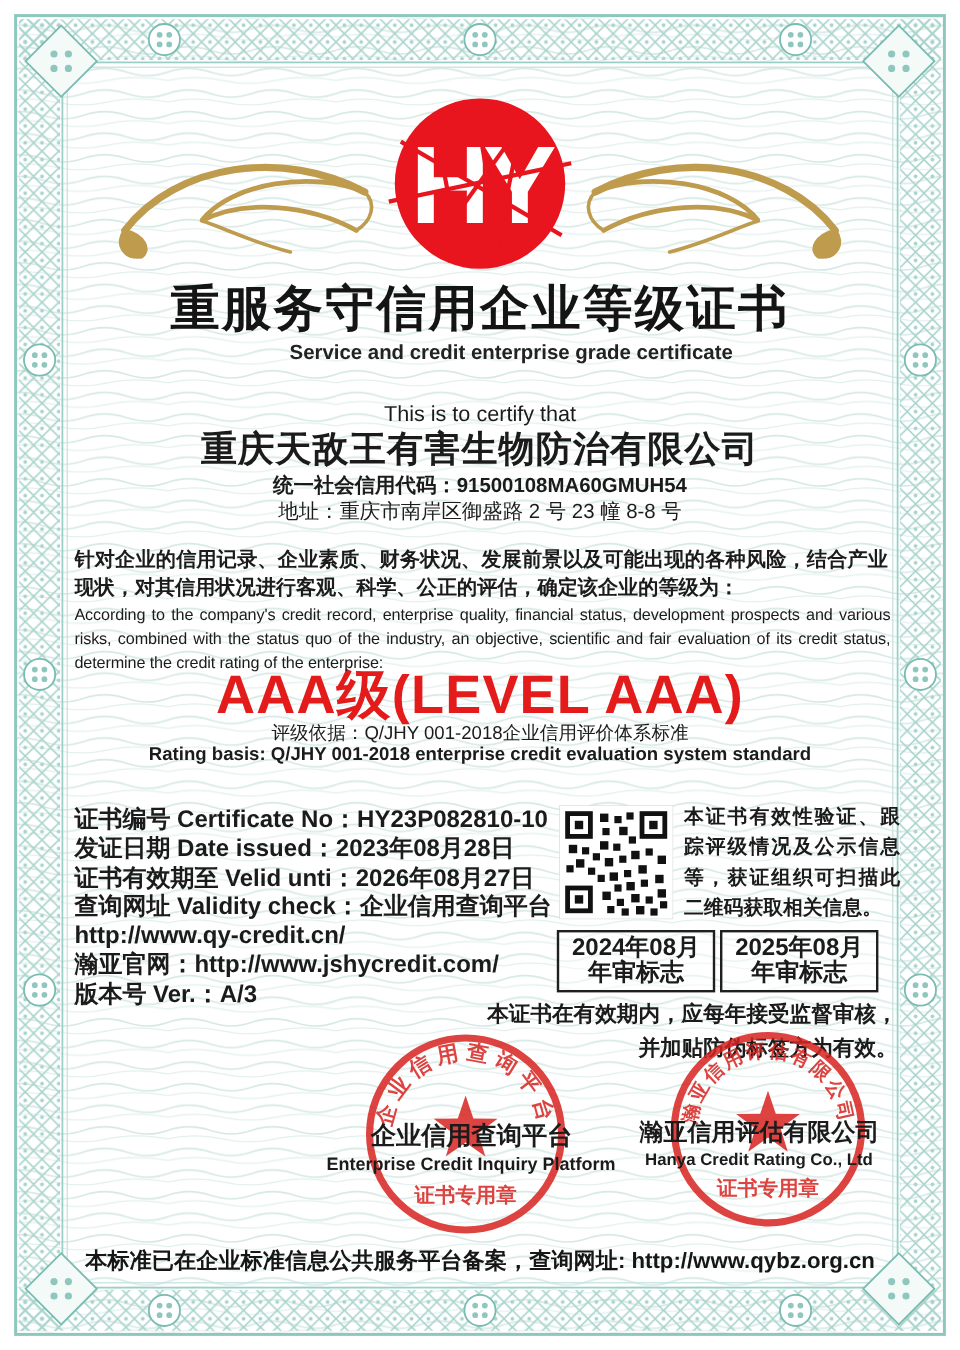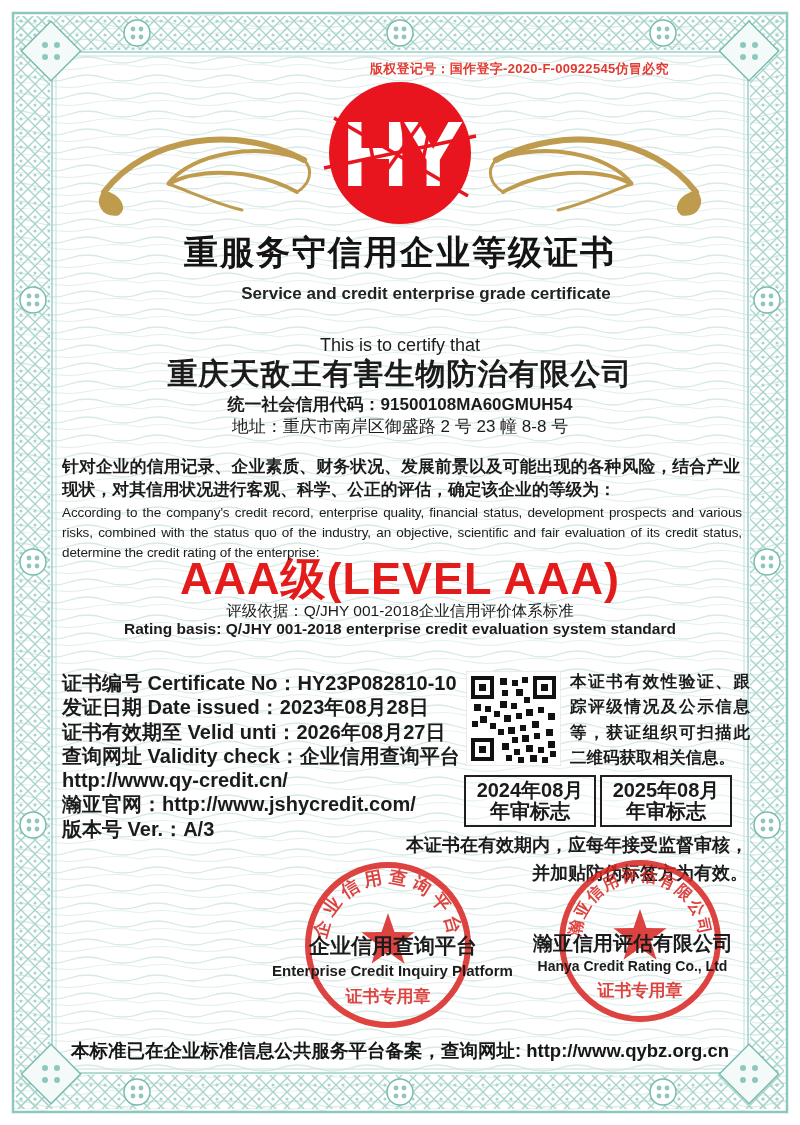--- a/index.html
+++ b/index.html
@@ -1,21 +1,21 @@
 <!DOCTYPE html>
 <html><head>
 <meta charset="utf-8">
 <style>
   html,body{margin:0;padding:0;background:#ffffff;}
   .page{position:relative;width:800px;height:1125px;background:#ffffff;overflow:hidden;
         font-family:"Liberation Sans",sans-serif;color:#1b1b1b;}
   .abs{position:absolute;}
   svg{display:block;}
   .copyright{top:60px;left:370px;font-size:13px;font-weight:600;color:#e23a31;letter-spacing:.3px;}
-  .cert-title{top:230px;left:0;width:800px;text-align:center;font-size:34px;font-weight:700;
+  .cert-title{top:230px;left:0;width:800px;text-align:center;font-size:41px;font-weight:700;
               letter-spacing:2px;color:#141414;}
   .cert-subtitle{top:284px;left:0;width:800px;text-align:center;font-size:17px;font-weight:600;color:#222;padding-left:26px;}
   .certify-zh{top:312px;left:0;width:800px;text-align:center;font-size:19px;font-weight:600;}
   .certify-en{top:335px;left:0;width:800px;text-align:center;font-size:18px;font-weight:500;}
   .company{top:354px;left:0;width:800px;text-align:center;font-size:30px;font-weight:800;letter-spacing:1px;}
   .code-line{top:393px;left:0;width:800px;text-align:center;font-size:17px;font-weight:700;}
   .addr-line{top:415px;left:0;width:800px;text-align:center;font-size:17px;font-weight:400;}
   .para-zh{top:455px;left:62px;width:678px;height:48px;overflow:hidden;font-size:16.8px;
            line-height:23px;font-weight:700;text-align:justify;}
   .para-en{top:503px;left:62px;width:680px;height:62px;overflow:hidden;font-size:13.5px;
@@ -149,21 +149,20 @@
           <circle cx="763" cy="566" r="2.4"></circle>
           <circle cx="771" cy="566" r="2.4"></circle>
         <circle cx="763" cy="821" r="2.4"></circle>
           <circle cx="771" cy="821" r="2.4"></circle>
           <circle cx="763" cy="829" r="2.4"></circle>
           <circle cx="771" cy="829" r="2.4"></circle>
       </g>
     </g>
   </svg>
 
-  <div class="abs copyright">版权登记号：国作登字-2020-F-00922545仿冒必究</div>
 
   <svg class="abs" style="left:92px;top:118px" width="230" height="110" viewBox="0 0 230 110">
     <g fill="none" stroke="#bf9b4e" stroke-linecap="round">
       <path d="M12 74 C 55 18, 145 6, 212 42" stroke-width="6"></path>
       <path d="M212 42 C 170 24, 100 34, 76 66 C 110 48, 165 52, 205 74" stroke-width="4"></path>
       <path d="M76 66 C 95 72, 118 84, 150 92" stroke-width="3"></path>
       <path d="M12 74 C 4 84, 10 98, 26 96 C 34 90, 28 78, 12 74" stroke-width="3" fill="#bf9b4e"></path>
       <path d="M205 74 C 218 66, 222 52, 212 42" stroke-width="3"></path>
     </g>
   </svg>

